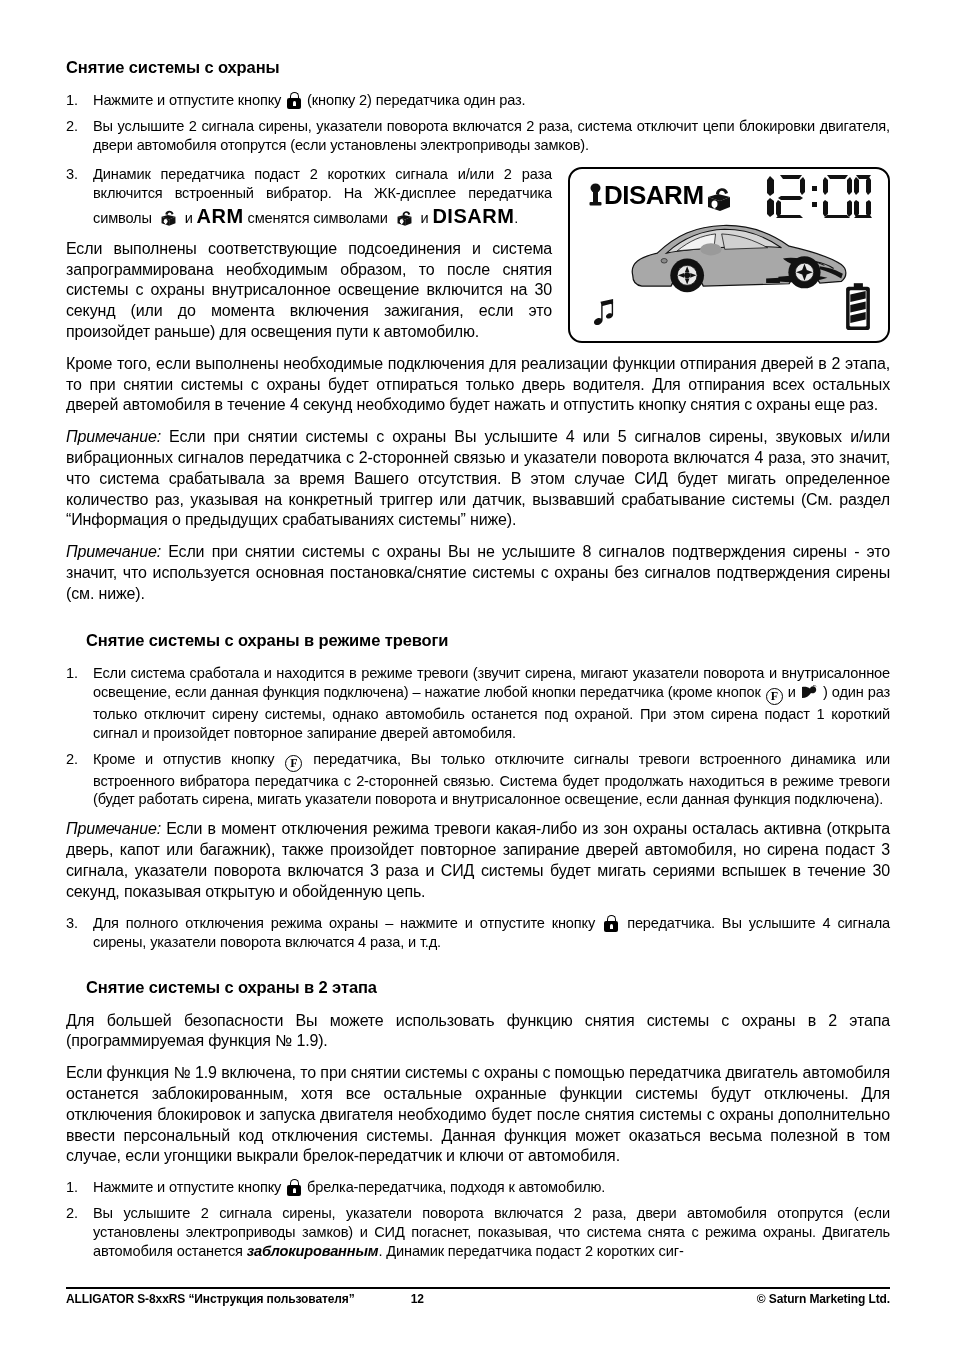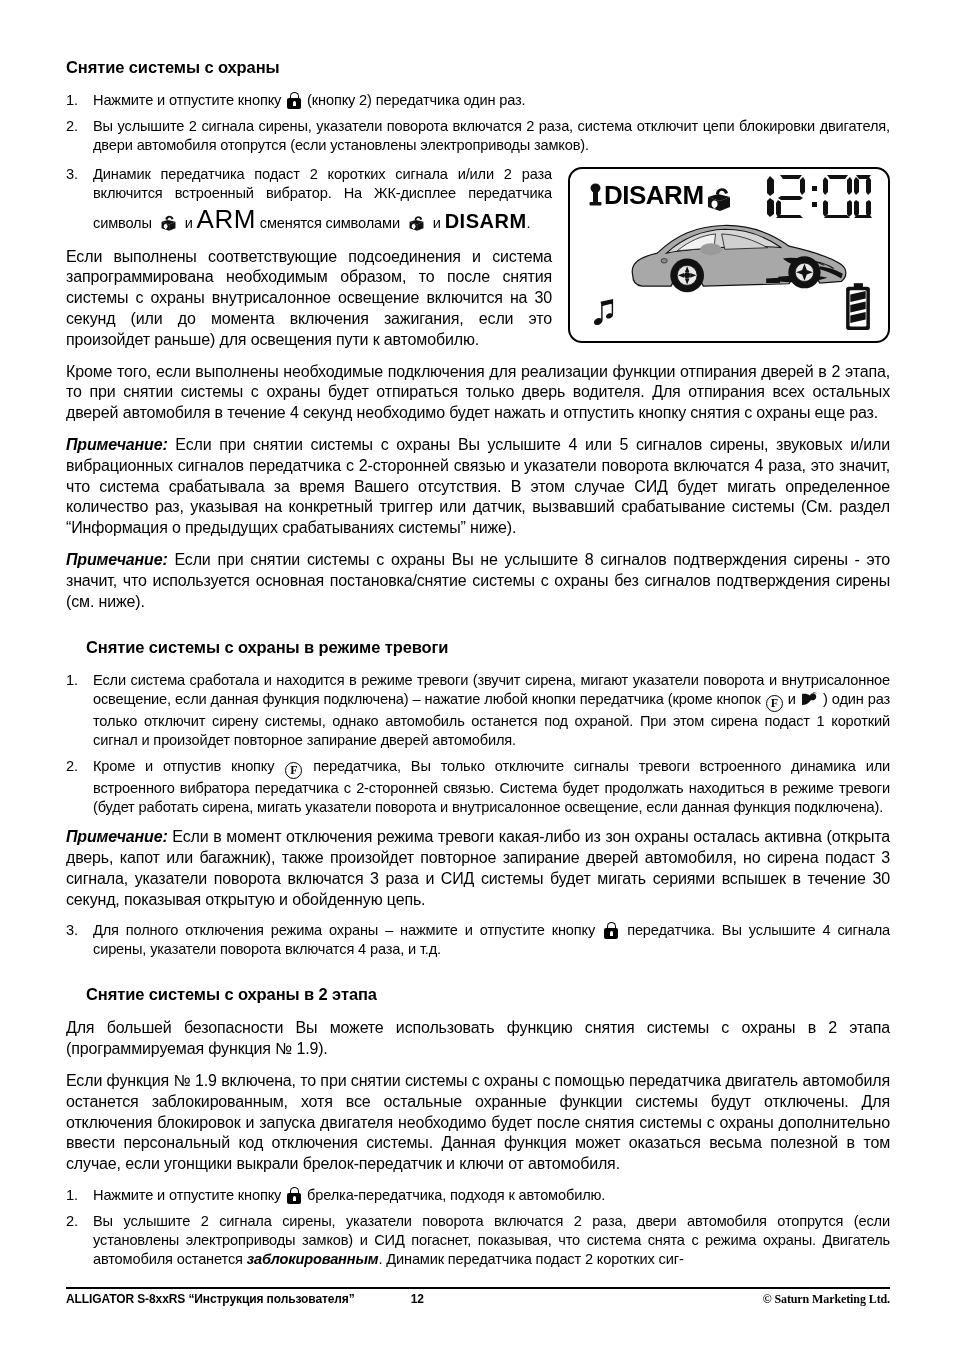--- a/index.html
+++ b/index.html
@@ -60,21 +60,21 @@
     letter-spacing: -0.15px;
   }
   ol.numlist li .num {
     position: absolute;
     left: 0;
     top: 0;
     width: 24px;
     text-align: left;
   }
   .note-label {
-    font-weight: bold;
+    font-weight: normal;
     font-style: italic;
   }
   .bold-italic { font-weight: bold; font-style: italic; }
 
   
   .icon-lock {
     display: inline-block;
     width: 14px;
     height: 17px;
     position: relative;
@@ -136,22 +136,22 @@
   }
 
   .icon-lock3d {
     display: inline-block;
     width: 19px;
     height: 19px;
     vertical-align: -4px;
     margin: 0 3px;
   }
   .arm-word {
-    font-weight: normal;
-    font-size: 26px;
+    font-weight: bold;
+    font-size: 20px;
     letter-spacing: 0.5px;
     font-family: "Liberation Sans", sans-serif;
   }
   .disarm-word {
     font-weight: bold;
     font-size: 20px;
     letter-spacing: 0.5px;
     font-family: "Liberation Sans", sans-serif;
   }
 
@@ -232,21 +232,21 @@
   }
   .footer .row {
     display: flex;
     align-items: baseline;
     font-size: 12px;
     font-weight: bold;
     letter-spacing: -0.1px;
   }
   .footer .left { white-space: nowrap; }
   .footer .pageno { margin-left: 56px; }
-  .footer .right { margin-left: auto; white-space: nowrap; font-family: Liberation Serif, serif; }
+  .footer .right { margin-left: auto; white-space: nowrap; }
   .clearfix::after { content:""; display:block; clear:both; }
 </style>
 </head>
 <body>
 
 <div class="page">
   <div class="content">
 
     <h2 class="section-title">Снятие системы с охраны</h2>
 

